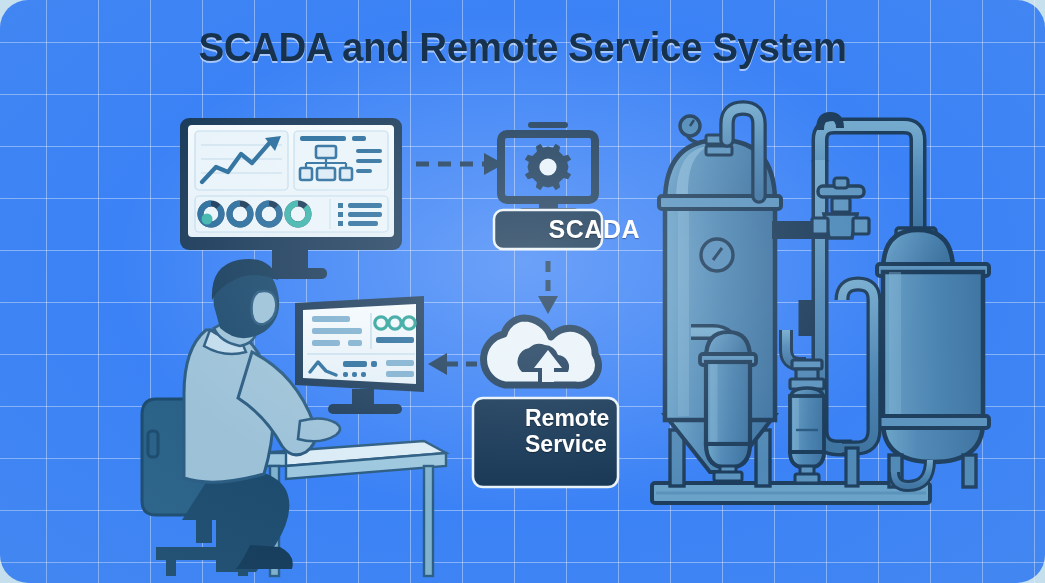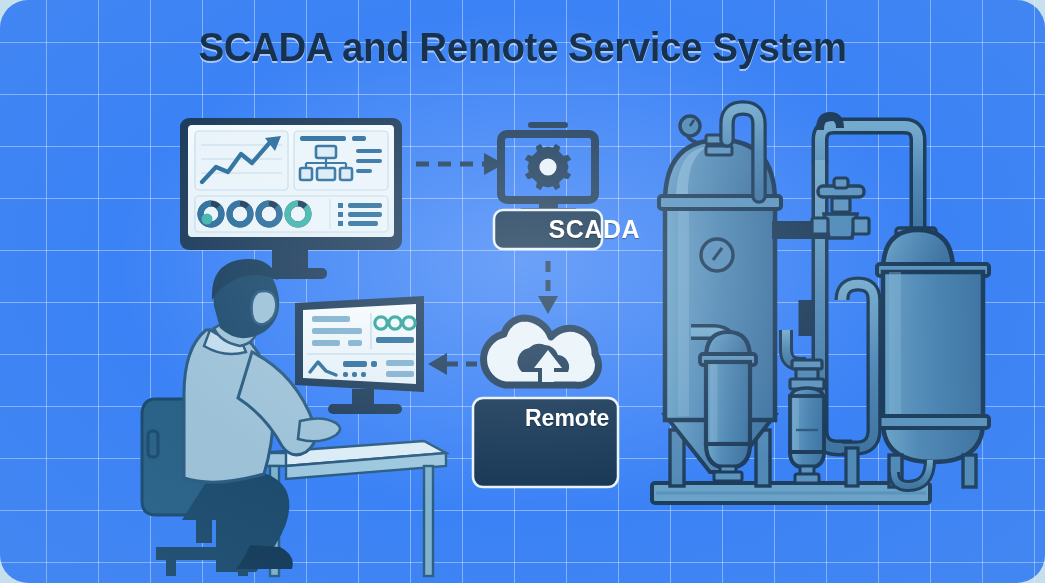--- a/index.html
+++ b/index.html
@@ -401,15 +401,16 @@
   </svg>
 
   <div id="vignette"></div>
 
   <div id="title">SCADA and Remote Service System</div>
 
   <div class="badge-text" id="scada-label">SCADA</div>
 
   <div class="badge-text" id="rss-label">
     <div>Remote</div>
+    <div>Service</div>
   </div>
 
 </div>
 
 </body></html>

